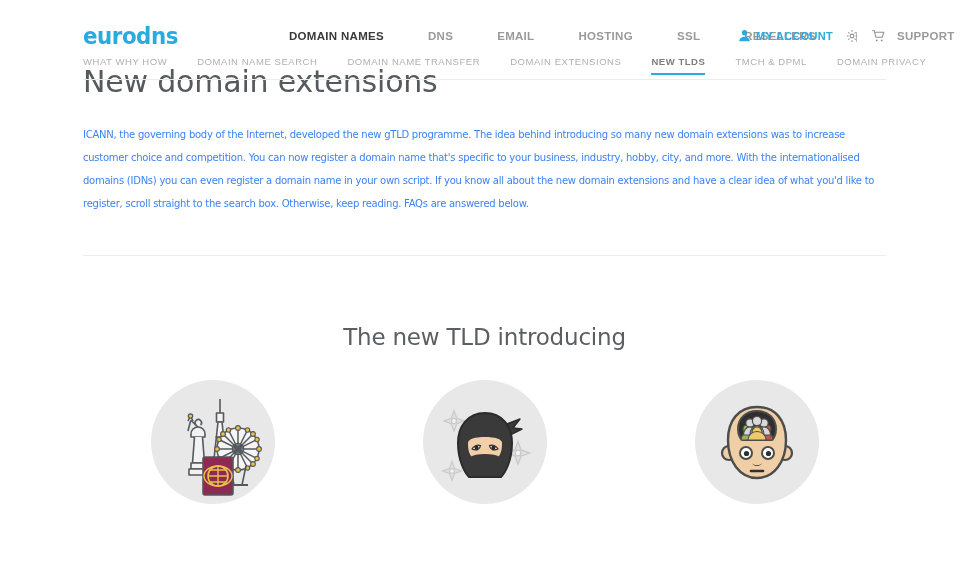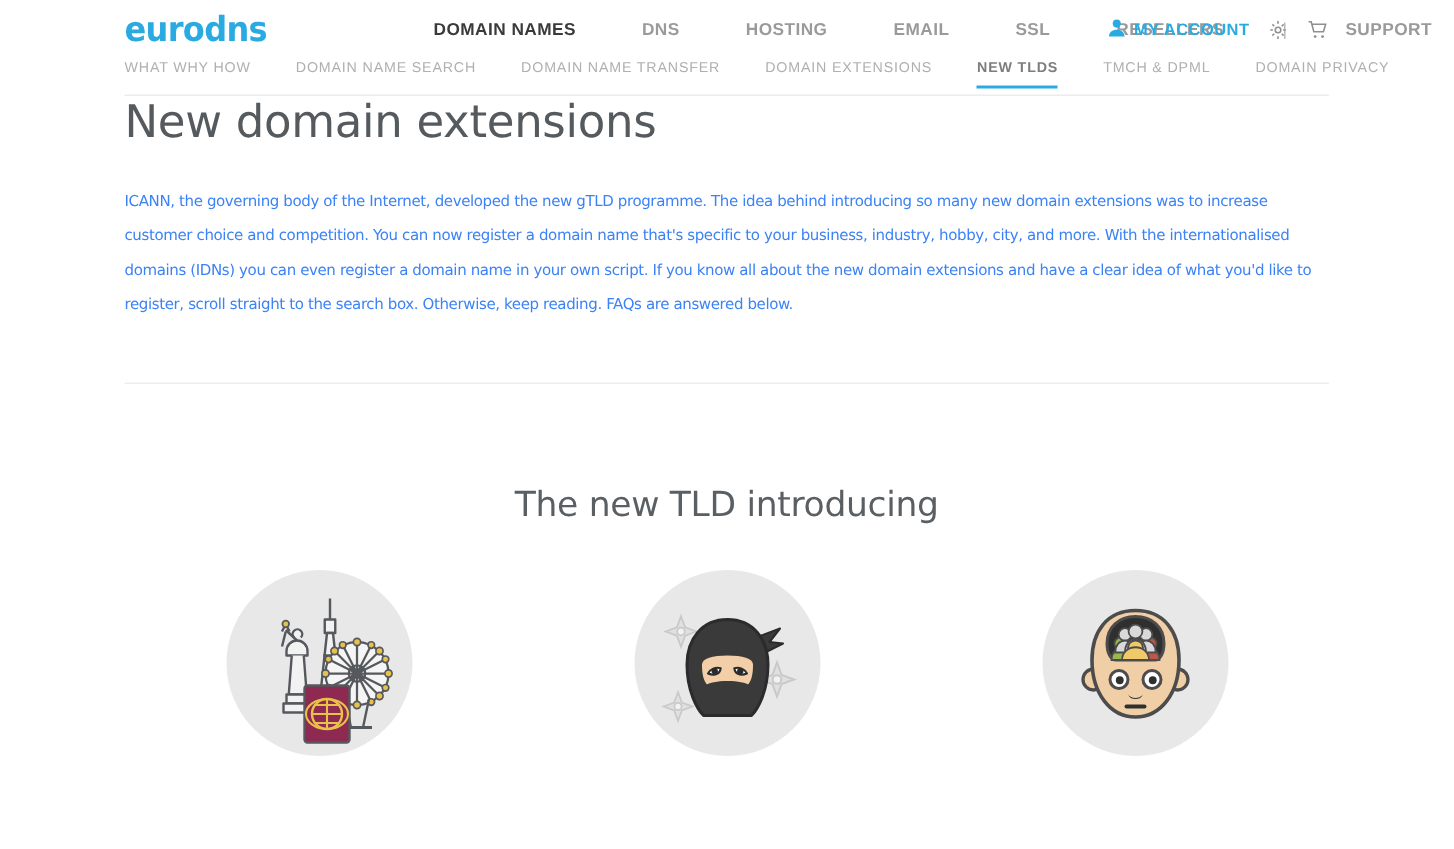--- a/index.html
+++ b/index.html
@@ -12,21 +12,21 @@
     font-family: "Liberation Sans", sans-serif;
     -webkit-font-smoothing: antialiased;
   }
 
   .page { position: relative; width: 969px; height: 566px; background:#fff; }
 
   
   .header {
     position: relative;
     height: 64px;
-    padding: 0 83px;
+    padding: 16px 83px;
   }
 
   .header-top {
     display: flex;
     align-items: center;
     height: 40px;
     position: relative;
   }
 
   .logo {
@@ -190,22 +190,22 @@
 
   <div class="header">
 
     <div class="header-top">
 
       <div class="logo">eurodns</div>
 
       <nav class="main-nav">
         <div class="main-nav-item active">DOMAIN NAMES</div>
         <div class="main-nav-item">DNS</div>
+        <div class="main-nav-item">EMAIL</div>
         <div class="main-nav-item">HOSTING</div>
-        <div class="main-nav-item">EMAIL</div>
         <div class="main-nav-item">SSL</div>
         <div class="main-nav-item">RESELLERS</div>
         <div class="main-nav-sep">|</div>
         <div class="main-nav-item">SUPPORT</div>
       </nav>
 
       <div class="account-area">
         <div class="my-account">
           <span>
             <svg width="13" height="13" viewBox="0 0 16 16" fill="#29ABE2">

